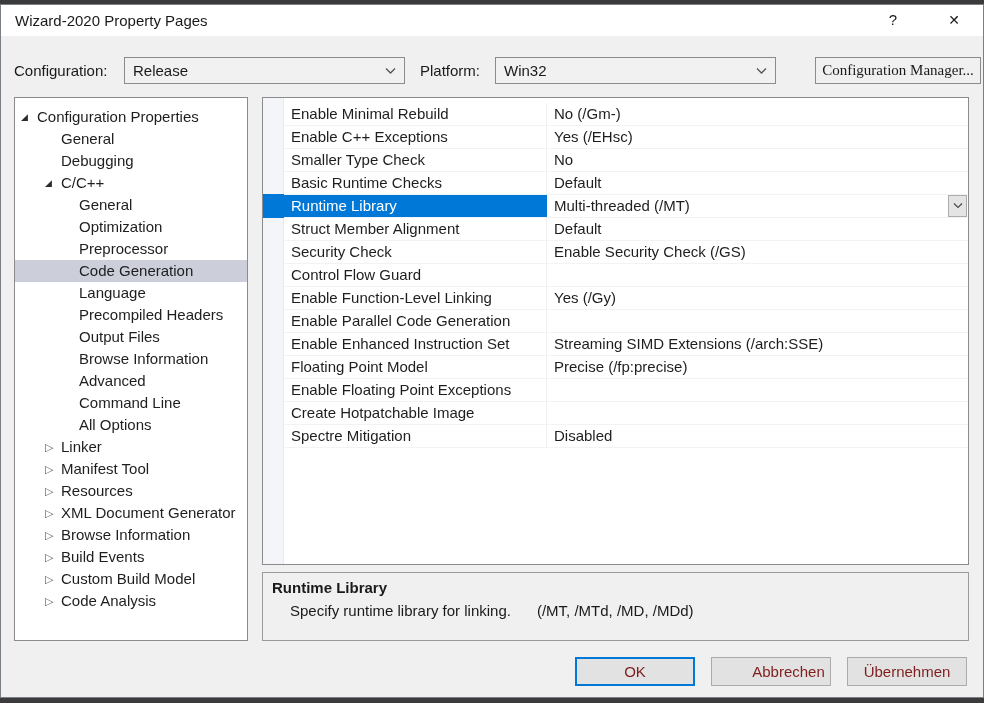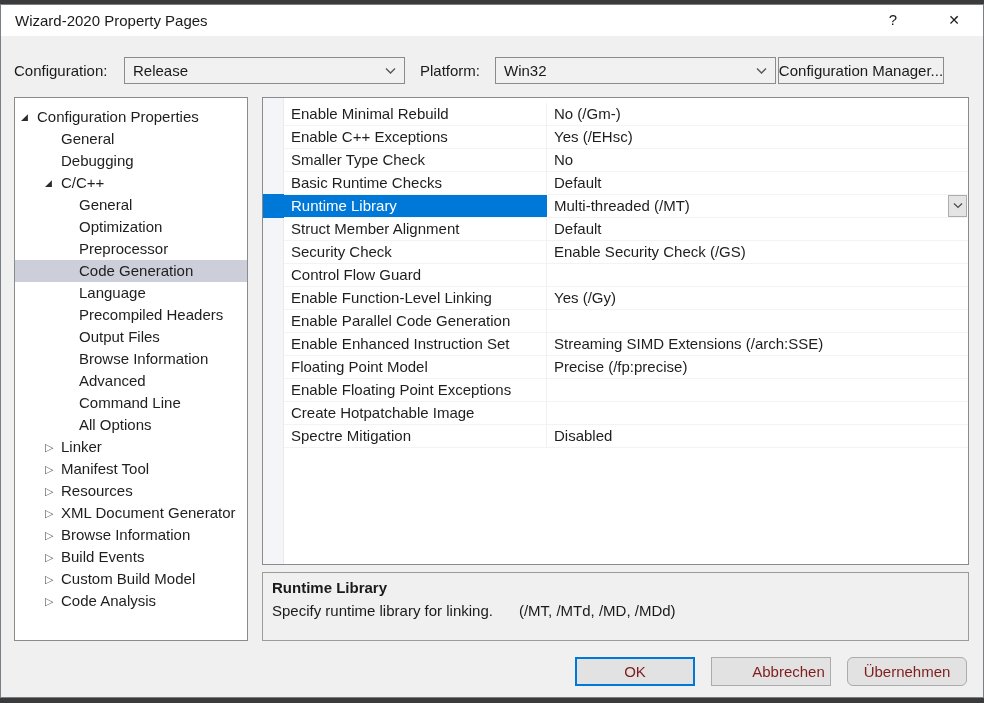--- a/index.html
+++ b/index.html
@@ -40,27 +40,27 @@
   .cell-value{flex:1;padding-left:7px;line-height:22px;font-size:15px;color:#1e1e1e;white-space:nowrap;overflow:hidden;}
   .cell-value.bold{font-weight:normal;}
   .grow.selected .cell-name{background:var(--accent);color:#ffffff;border-right-color:var(--accent);}
   .grow.selected::before{content:"";position:absolute;left:-21px;top:-1px;width:21px;height:24px;background:var(--accent);}
   .dd-btn{position:absolute;right:1px;top:0;width:19px;height:22px;background:#e4e4e4;border:1px solid #acacac;
           box-sizing:border-box;display:flex;align-items:center;justify-content:center;}
   
   .desc{position:absolute;left:261px;top:567px;width:707px;height:69px;background:#f0f0f0;
         border:1px solid #9b9b9b;box-sizing:border-box;padding:4px 9px;font-size:15px;color:#1a1a1a;}
   .desc-title{font-weight:bold;line-height:22px;}
-  .desc-body{line-height:24px;white-space:nowrap;}
+  .desc-body{line-height:24px;white-space:nowrap;margin-left:18px;}
   .desc-flags{margin-left:26px;}
   
   .footbtn{position:absolute;top:652px;width:120px;height:29px;box-sizing:border-box;background:#e2e2e2;
            border:1px solid #ababab;font-size:15px;color:#7f1d1d;display:flex;align-items:center;justify-content:center;}
   .footbtn.default{border:2px solid var(--accent);}
-  .b-ok{left:574px;} .b-cancel{left:710px;padding-left:35px;} .b-apply{left:846px;border-radius:6px;}
+  .b-ok{left:574px;} .b-cancel{left:710px;padding-left:35px;} .b-apply{left:846px;}
 </style>
 </head>
 <body>
 
 <div class="dialog">
 
   <div class="titlebar">
     <span class="title">Wizard-2020 Property Pages</span>
     <div class="tb-btn tb-help">?</div>
     <div class="tb-btn tb-close">✕</div>
@@ -79,21 +79,21 @@
   <span class="lbl" style="left:419px;top:52px;">Platform:</span>
   <div class="combo" style="left:494px;width:281px;">
     <span>Win32</span>
     <span class="chev">
       <svg width="11" height="6" viewBox="0 0 11 6">
           <polyline points="1,0.5 5.5,5 10,0.5" fill="none" stroke="#555" stroke-width="1.3"></polyline>
         </svg>
     </span>
   </div>
 
-  <div class="pushbtn" style="left:777px;top:52px;width:166px;height:27px;">Configuration Manager...</div>
+  <div class="pushbtn" style="left:814px;top:52px;width:166px;height:27px;font-family:Liberation Serif, serif;">Configuration Manager...</div>
 
   <div class="tree" id="tree">
       <div class="tree-item lv0">
         <span class="tree-arrow">◢</span>
         <span>Configuration Properties</span>
       </div>
       <div class="tree-item lv1">
         <span class="tree-arrow"></span>
         <span>General</span>
       </div>

